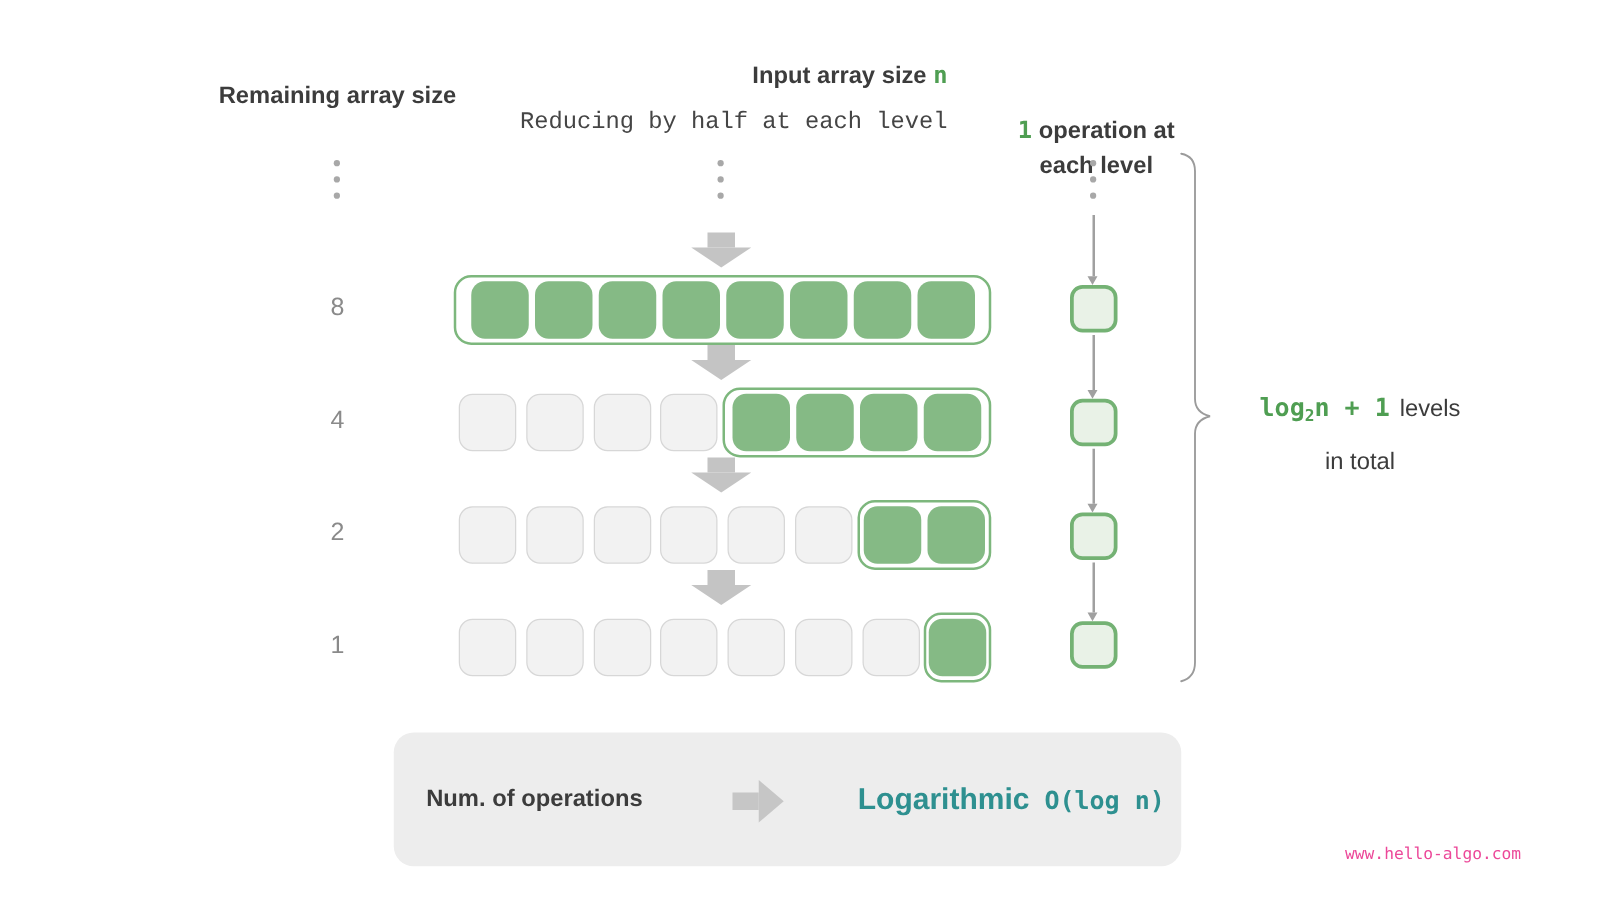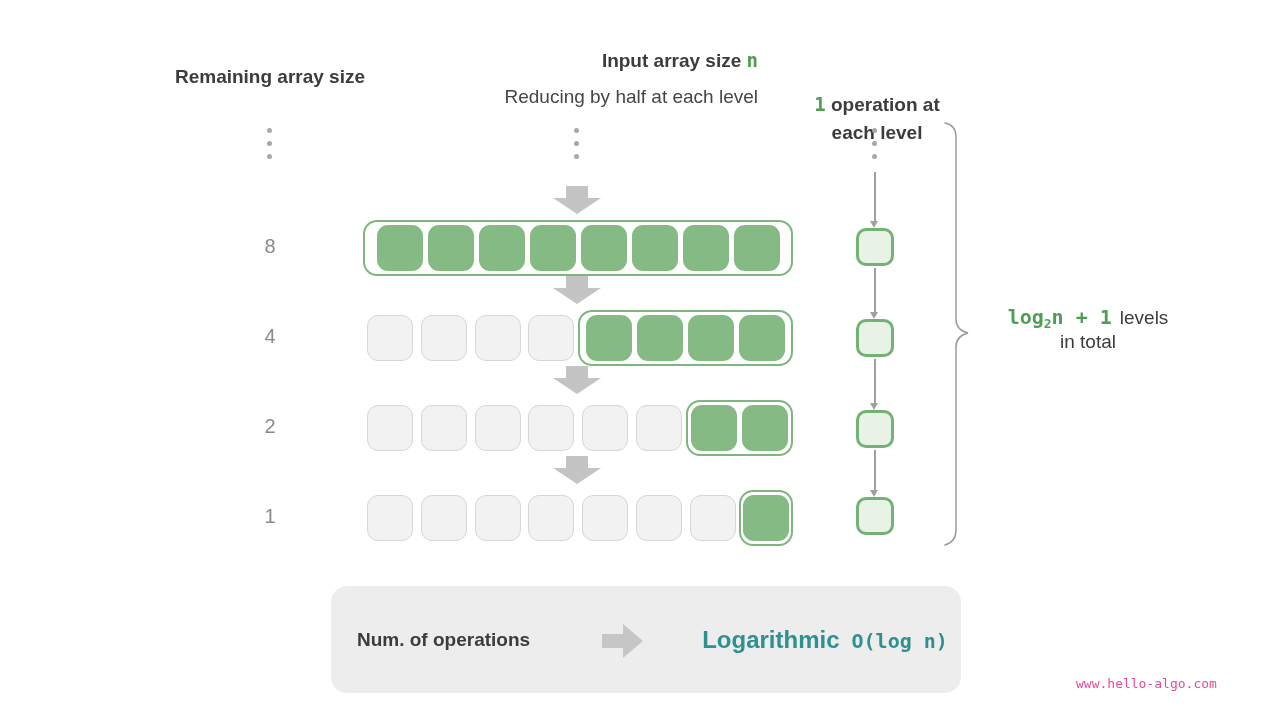--- a/index.html
+++ b/index.html
@@ -2,21 +2,21 @@
 <html><head>
 <meta charset="utf-8">
 <style>
   * { margin:0; padding:0; box-sizing:border-box; }
   html,body { background:#fff; }
   .canvas {
     position:relative; width:1280px; height:720px; background:#ffffff;
     font-family:"Liberation Sans", sans-serif; overflow:hidden;
   }
   .hdr { position:absolute; text-align:center; color:#3c3c3c; font-size:19px; font-weight:bold; line-height:28px; }
-  .hdr .sub { font-weight:normal; color:#454545; margin-top:8px; }
+  .hdr .sub { font-weight:normal; color:#454545; margin-top:8px;font-family:Liberation Mono, monospace; }
   .code { font-family:"DejaVu Sans Mono", monospace; font-weight:bold; }
   .green-txt { color:#4f9e52; }
   .teal-txt { color:#2e9090; }
   .subscript { font-size:0.65em; position:relative; bottom:-4px; }
 
   
   .vdots { position:absolute; display:flex; flex-direction:column; gap:8px; }
   .vdots .dot { width:5px; height:5px; border-radius:50%; background:#a8a8a8; }
 
   
@@ -32,27 +32,27 @@
                  display:flex; align-items:center; justify-content:center; gap:5px; }
   .green-sq { width:46px; height:46px; background:#85ba85; border-radius:11px; flex:0 0 auto; }
 
   
   .mini-sq { position:absolute; left:856px; width:38px; height:38px; background:#e9f2e7; border:3px solid #74b274; border-radius:10px; }
   .conn-line { position:absolute; left:874px; width:1.5px; background:#a0a0a0; }
   .conn-head { position:absolute; left:870px; width:0; height:0; border-left:4.5px solid transparent; border-right:4.5px solid transparent; border-top:7px solid #a0a0a0; }
 
   
   .brace-svg { position:absolute; left:939px; top:117px; }
-  .brace-label { position:absolute; left:983px; top:306px; width:210px; text-align:center; font-size:19px; color:#3c3c3c; line-height:22px; }
+  .brace-label { position:absolute; left:983px; top:306px; width:210px; text-align:center; font-size:19px; color:#3c3c3c; line-height:40px; }
   .brace-label .code { font-size:20px; }
   .brace-label .lv { margin-left:8px; }
 
   
   .summary-box { position:absolute; left:315px; top:586px; width:630px; height:107px; background:#ededed; border-radius:16px;
-                 display:flex; align-items:center; justify-content:center; gap:46px;margin-left:16px; }
+                 display:flex; align-items:center; justify-content:center; gap:46px; }
   .sum-col { text-align:center; display:flex; flex-direction:column; gap:13px; }
   .sum-title { font-size:19px; font-weight:bold; color:#3c3c3c; }
   .sum-code { font-size:20px; }
   .right-arrow { display:flex; align-items:center; margin-top:2px; }
   .right-arrow .stem { width:21px; height:14px; background:#c6c6c6; }
   .right-arrow .head { width:0; height:0; border-top:17px solid transparent; border-bottom:17px solid transparent; border-left:20px solid #c6c6c6; }
   .time-line { display:flex; align-items:baseline; justify-content:center; gap:12px; }
   .time-type { font-size:24px; font-weight:bold; }
 
   .watermark { position:absolute; left:1076px; top:676px; width:170px; font-family:"DejaVu Sans Mono", monospace; font-size:13px; color:#ec4899; }

